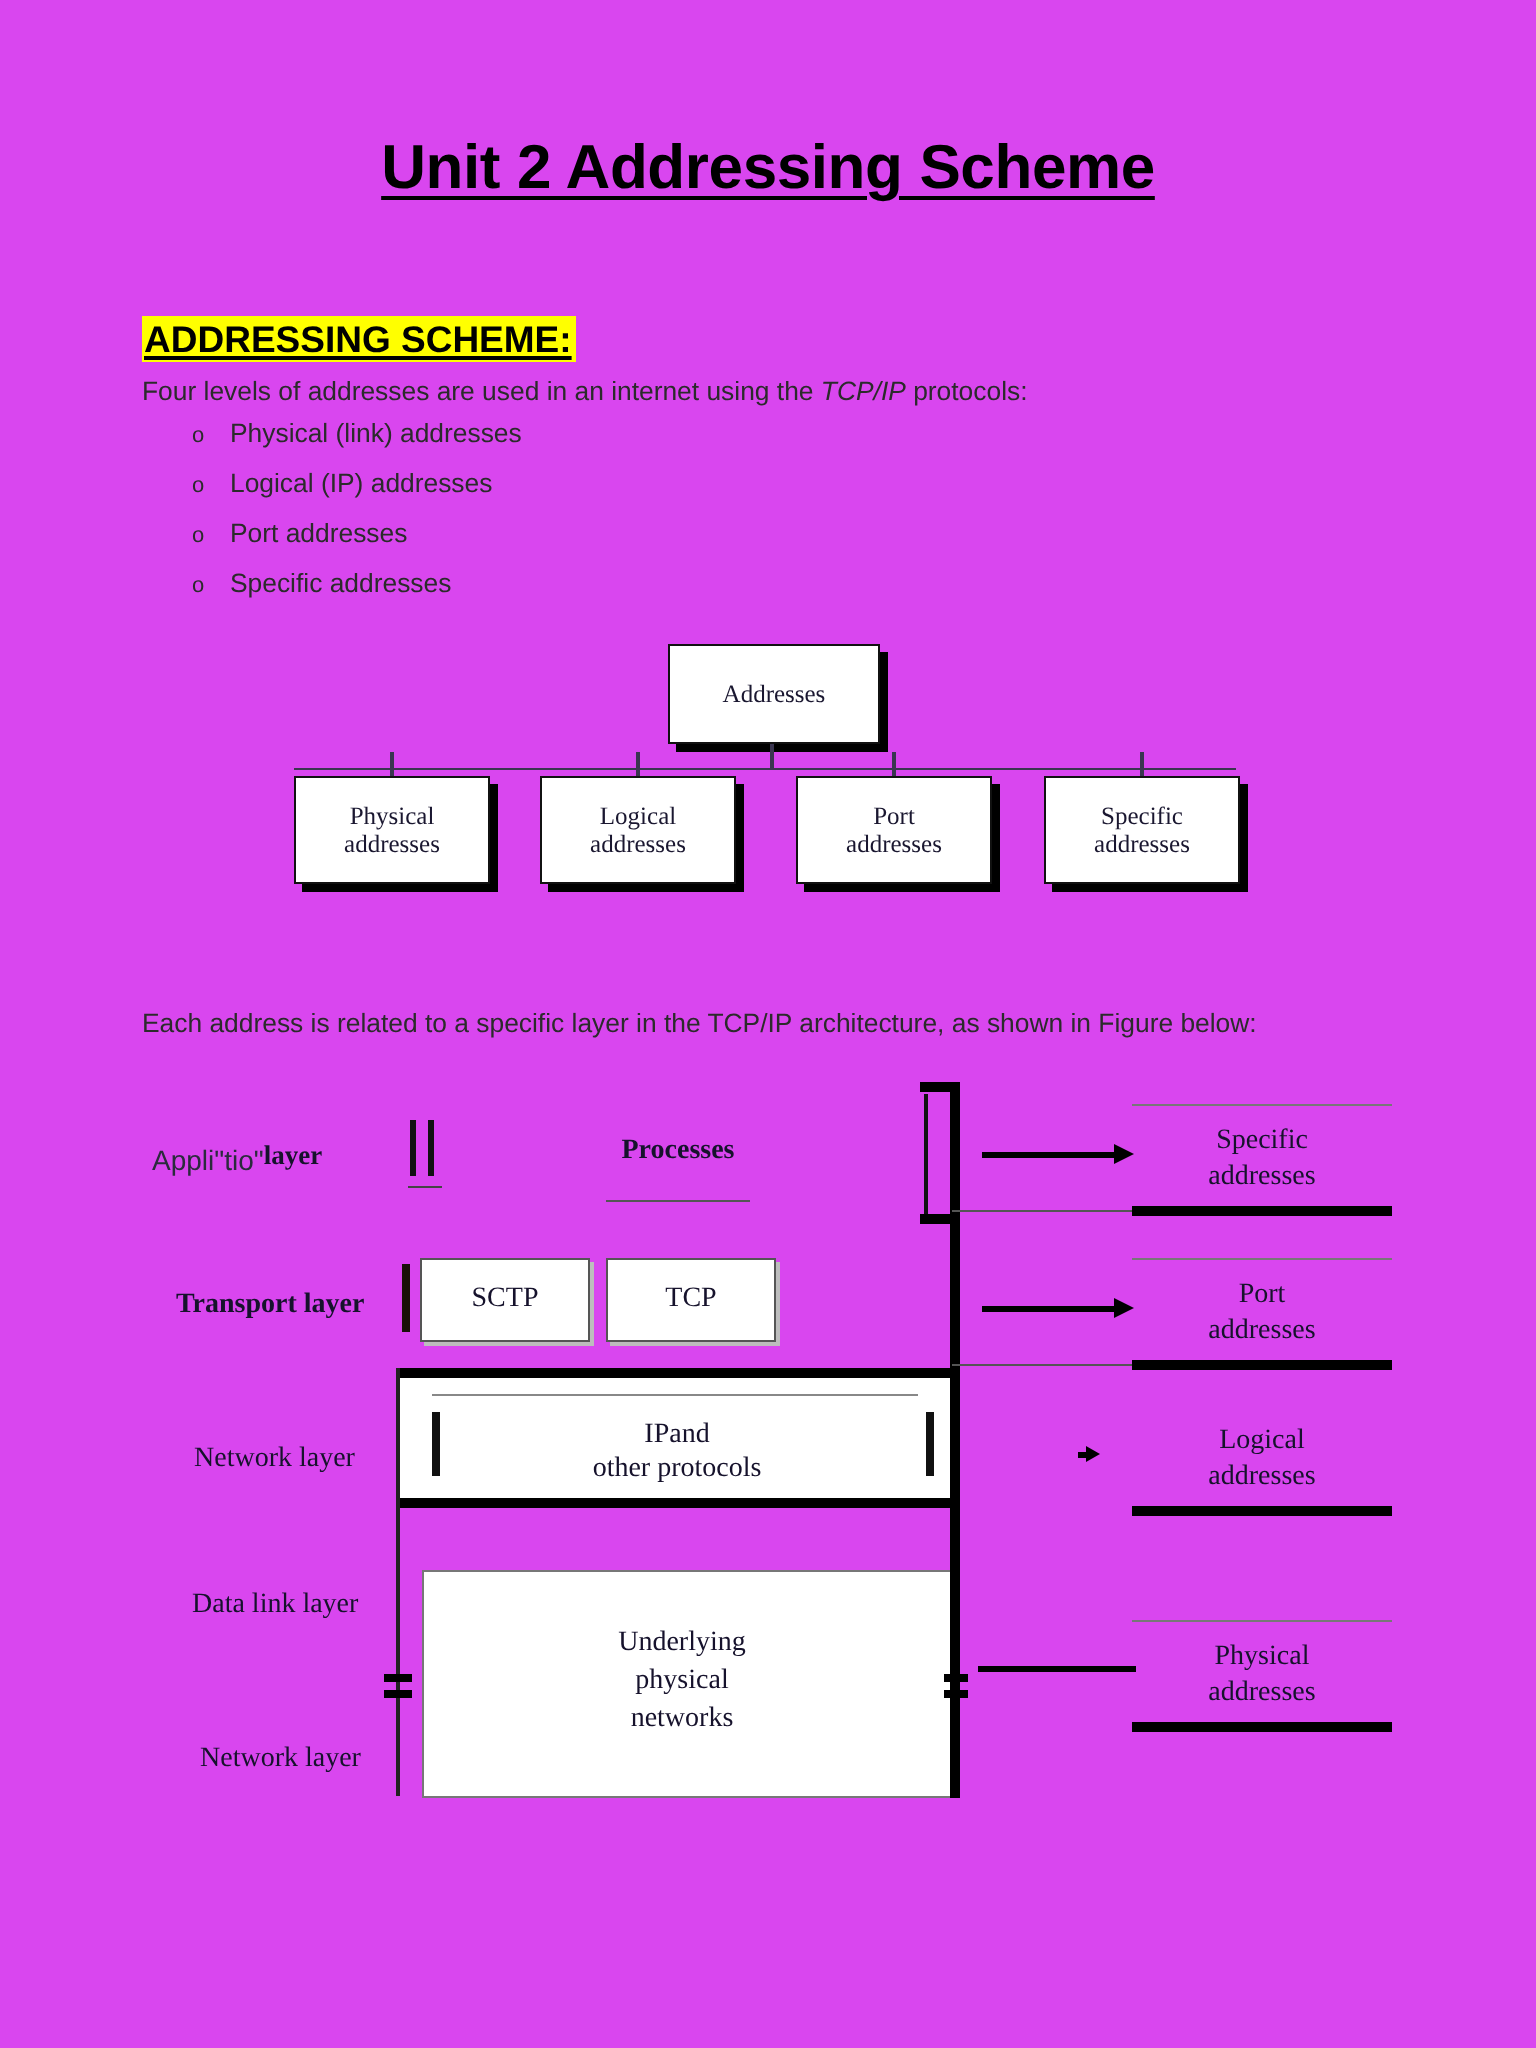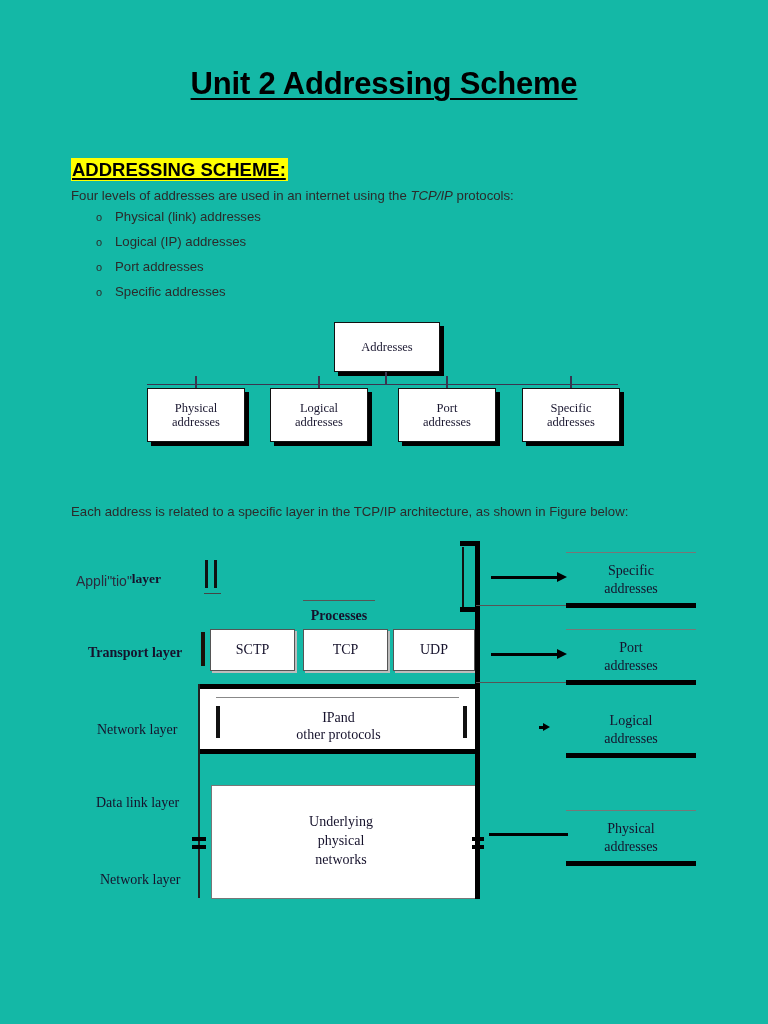--- a/index.html
+++ b/index.html
@@ -11,21 +11,21 @@
     width: 768px;
     height: 1024px;
     position: relative;
     overflow: hidden;
     font-family: "Liberation Sans", sans-serif;
     color: #1a1a1a;
   }
   .page {
     position: absolute;
     inset: 0;
-    background: #14b8a6;
+    background: #d946ef;
   }
 
   
   .doc-title {
     position: absolute;
     left: 0;
     right: 0;
     top: 66px;
     text-align: center;
     font-family: "Liberation Sans", sans-serif;
@@ -209,21 +209,20 @@
   .f2-processes {
     position: absolute;
     left: 209px;
     top: 28px;
     width: 118px;
     text-align: center;
     font-family: "Liberation Serif", serif;
     font-weight: bold;
     font-size: 14px;
     color: #16122c;
-    margin-top: 40px;
   }
   .f2-processes-rule {
     position: absolute;
     left: 232px;
     top: 60px;
     width: 72px;
     height: 1.3px;
     background: #555;
   }
 
@@ -548,21 +547,20 @@
         <i></i>
         <u></u>
     </div>
 
     <div class="f2-processes">Processes</div>
     <div class="f2-processes-rule"></div>
 
     <div class="f2-transport-tick"></div>
     <div class="f2-proto f2-proto-sctp">SCTP</div>
     <div class="f2-proto f2-proto-tcp">TCP</div>
-    <div class="f2-proto f2-proto-udp">UDP</div>
 
     <div class="f2-net-band"></div>
     <div class="f2-net-inner-rule"></div>
     <div class="f2-net-tick-l"></div>
     <div class="f2-net-tick-r"></div>
     <div class="f2-net-text">IPand<br>other protocols</div>
 
     <div class="f2-phys-box"></div>
     <div class="f2-phys-text">Underlying<br>physical<br>networks</div>
 

